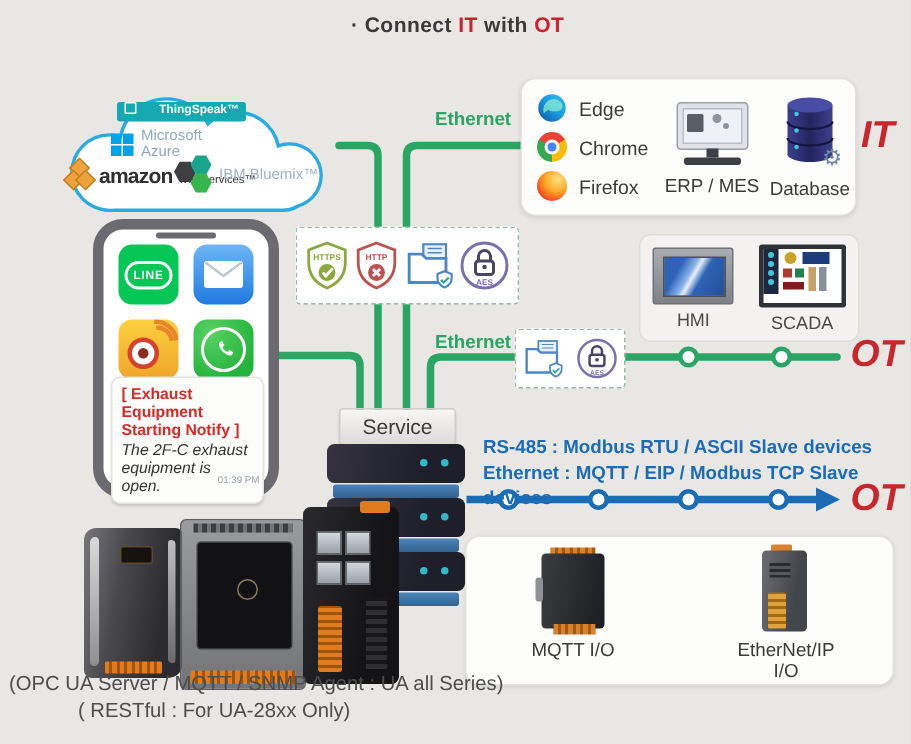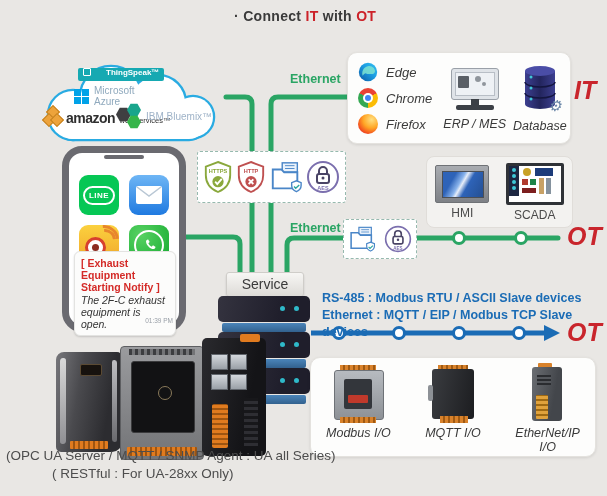--- a/index.html
+++ b/index.html
@@ -5,21 +5,21 @@
   html,body{margin:0;padding:0;}
   body{font-family:"Liberation Sans",sans-serif;background:#cfcecc;}
   #stage{position:relative;width:607px;height:496px;background:#e9e7e4;overflow:hidden;}
   .abs{position:absolute;}
   
   svg.wires{position:absolute;left:0;top:0;z-index:1;}
   
   .title{left:234px;top:8px;font-size:14px;font-weight:700;color:#3a3a3a;z-index:4;letter-spacing:.3px;}
   .title .red{color:#cc2229;}
   
-  .card{background:#fdfdfc;border:1px solid #e4e2de;border-radius:10px;box-shadow:0 1px 3px rgba(0,0,0,.10);z-index:2;font-style:italic;}
+  .card{background:#fdfdfc;border:1px solid #e4e2de;border-radius:10px;box-shadow:0 1px 3px rgba(0,0,0,.10);z-index:2;}
   
   .it-card{left:347px;top:52px;width:222px;height:90px;display:flex;align-items:center;}
   .browser-col{display:flex;flex-direction:column;gap:6px;padding-left:10px;width:84px;}
   .b-row{display:flex;align-items:center;gap:8px;font-size:13px;color:#3a3a3a;}
   .bicon{width:20px;height:20px;border-radius:50%;position:relative;flex:0 0 20px;}
   .chrome{background:conic-gradient(from -60deg,#ea4335 0 120deg,#fbbc05 0 240deg,#34a853 0 360deg);}
   .chrome::before{content:"";position:absolute;inset:24%;background:#fff;border-radius:50%;}
   .chrome::after{content:"";position:absolute;inset:33%;background:#4285f4;border-radius:50%;}
   .firefox{background:radial-gradient(circle at 68% 28%,#ffe082,#ffa726 42%,#f4511e 72%,#b71c4b 100%);}
   .devcol{width:62px;display:flex;flex-direction:column;align-items:center;gap:3px;margin-left:4px;}
@@ -48,21 +48,21 @@
   .panel-col .lbl{font-size:12px;color:#4a4a4a;}
   .hmi-g{width:52px;height:36px;background:linear-gradient(#a9acb1,#7e8186);border:1px solid #6f7276;border-radius:2px;position:relative;}
   .hmi-g::after{content:"";position:absolute;left:6px;top:5px;width:40px;height:25px;border:1px solid #4c4f54;background:linear-gradient(120deg,#2e63b8 25%,#8ab4ec 42%,#e7eef9 48%,#2e63b8 60%,#244f92);}
   .scada-g{width:52px;height:36px;background:#fff;border:3px solid #2f3237;border-radius:2px;position:relative;}
   .scada-strip{position:absolute;left:0;top:0;width:10px;height:30px;background:#1d2742;}
   .scada-strip i{display:block;width:4px;height:4px;border-radius:50%;background:#3fc8d8;margin:2px auto 0;}
   .sc-chip{position:absolute;}
   
   .phone{left:62px;top:146px;width:110px;height:172px;background:#fff;border:7px solid #6a6a70;border-radius:20px;z-index:3;}
   .phone-notch{position:absolute;left:35px;top:2px;width:40px;height:4px;border-radius:3px;background:#6a6a70;}
-  .apps{position:absolute;left:10px;top:22px;width:90px;display:grid;grid-template-columns:40px 40px;grid-gap:10px;}
+  .apps{position:absolute;left:10px;top:10px;width:90px;display:grid;grid-template-columns:40px 40px;grid-gap:10px;}
   .app{width:40px;height:40px;border-radius:9px;position:relative;overflow:hidden;}
   .app-line{background:#06c755;display:flex;align-items:center;justify-content:center;}
   .line-bubble{border:2px solid #fff;border-radius:12px;padding:3px 4px;font-size:8px;font-weight:700;color:#fff;letter-spacing:.5px;}
   .app-mail{background:linear-gradient(#6eb6f5,#1f7ae0);display:flex;align-items:center;justify-content:center;}
   .app-weibo{background:linear-gradient(#fbd13e,#f0a42a);}
   .weibo-eye{position:absolute;left:6px;top:12px;width:15px;height:15px;border-radius:50%;background:#fff;border:3px solid #d7402e;}
   .weibo-eye::after{content:"";position:absolute;left:4px;top:4px;width:7px;height:7px;border-radius:50%;background:#8c2b20;}
   .weibo-arc{position:absolute;border:3px solid transparent;border-top-color:#e8862c;border-radius:50%;transform:rotate(40deg);}
   .arc1{right:3px;top:4px;width:16px;height:16px;}
   .arc2{right:0px;top:0px;width:24px;height:24px;}
@@ -452,30 +452,20 @@
         <i></i>
         <i></i>
         <i></i>
       </span>
     <span class="conn"></span>
     <span class="vents"></span>
   </div>
 
   <div class="abs card io-card">
     <div class="io-col">
-      <span class="io-g modbus-g">
-        <span class="modbus-top"></span>
-          <span class="modbus-body"></span>
-        <span class="modbus-panel"></span>
-          <span class="modbus-red"></span>
-          <span class="modbus-bot"></span>
-      </span>
-      <span class="lbl">Modbus I/O</span>
-    </div>
-    <div class="io-col">
       <span class="io-g mqtt-g">
         <span class="mqtt-top"></span>
           <span class="mqtt-body"></span>
           <span class="mqtt-tab"></span>
           <span class="mqtt-bot"></span>
       </span>
       <span class="lbl">MQTT I/O</span>
     </div>
     <div class="io-col">
       <span class="io-g enet-g">

